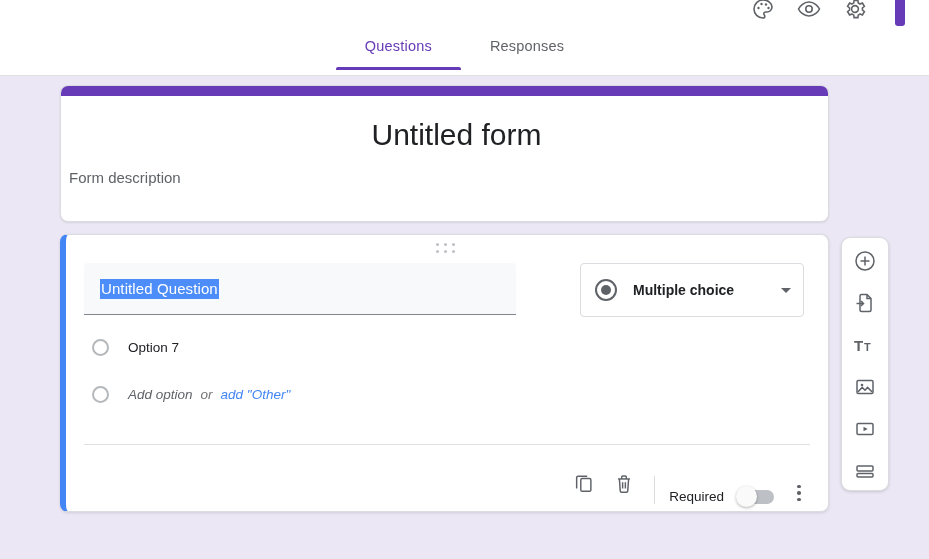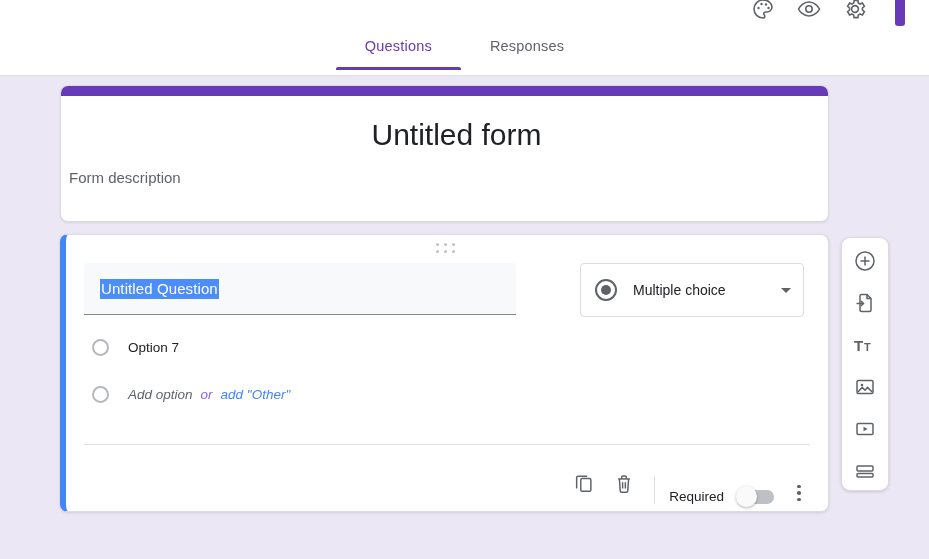--- a/index.html
+++ b/index.html
@@ -187,20 +187,21 @@
     margin-left: 64px;
     width: 224px;
     height: 54px;
     border: 1px solid #dadce0;
     border-radius: 4px;
     display: flex;
     align-items: center;
     padding: 0 12px 0 14px;
     background: #fff;
     cursor: pointer;
+    font-weight: bold;
   }
   .qtype-icon {
     width: 22px; height: 22px;
     border: 2px solid #5f6368;
     border-radius: 50%;
     position: relative;
     flex: 0 0 auto;
   }
   .qtype-icon::after {
     content: "";
@@ -235,21 +236,21 @@
     width: 17px; height: 17px;
     border: 2px solid #b5b8bb;
     border-radius: 50%;
     flex: 0 0 auto;
   }
   .opt-label {
     margin-left: 19px;
     color: #202124;
   }
   .opt-add-label { color: #5f6368; }
-  .opt-or { margin-left: 8px; color: #8b5cf6; font-size: 13.5px;}
+  .opt-or { margin-left: 8px; color: #737373; font-size: 13.5px;}
   .opt-other {
     margin-left: 8px;
     color: #4285f4;
     cursor: pointer;
     font-size: 13.5px;
   }
   .opt1 { top: 104px; }
   .opt2 { top: 151px; font-style: italic; }
 
   .card-divider {

